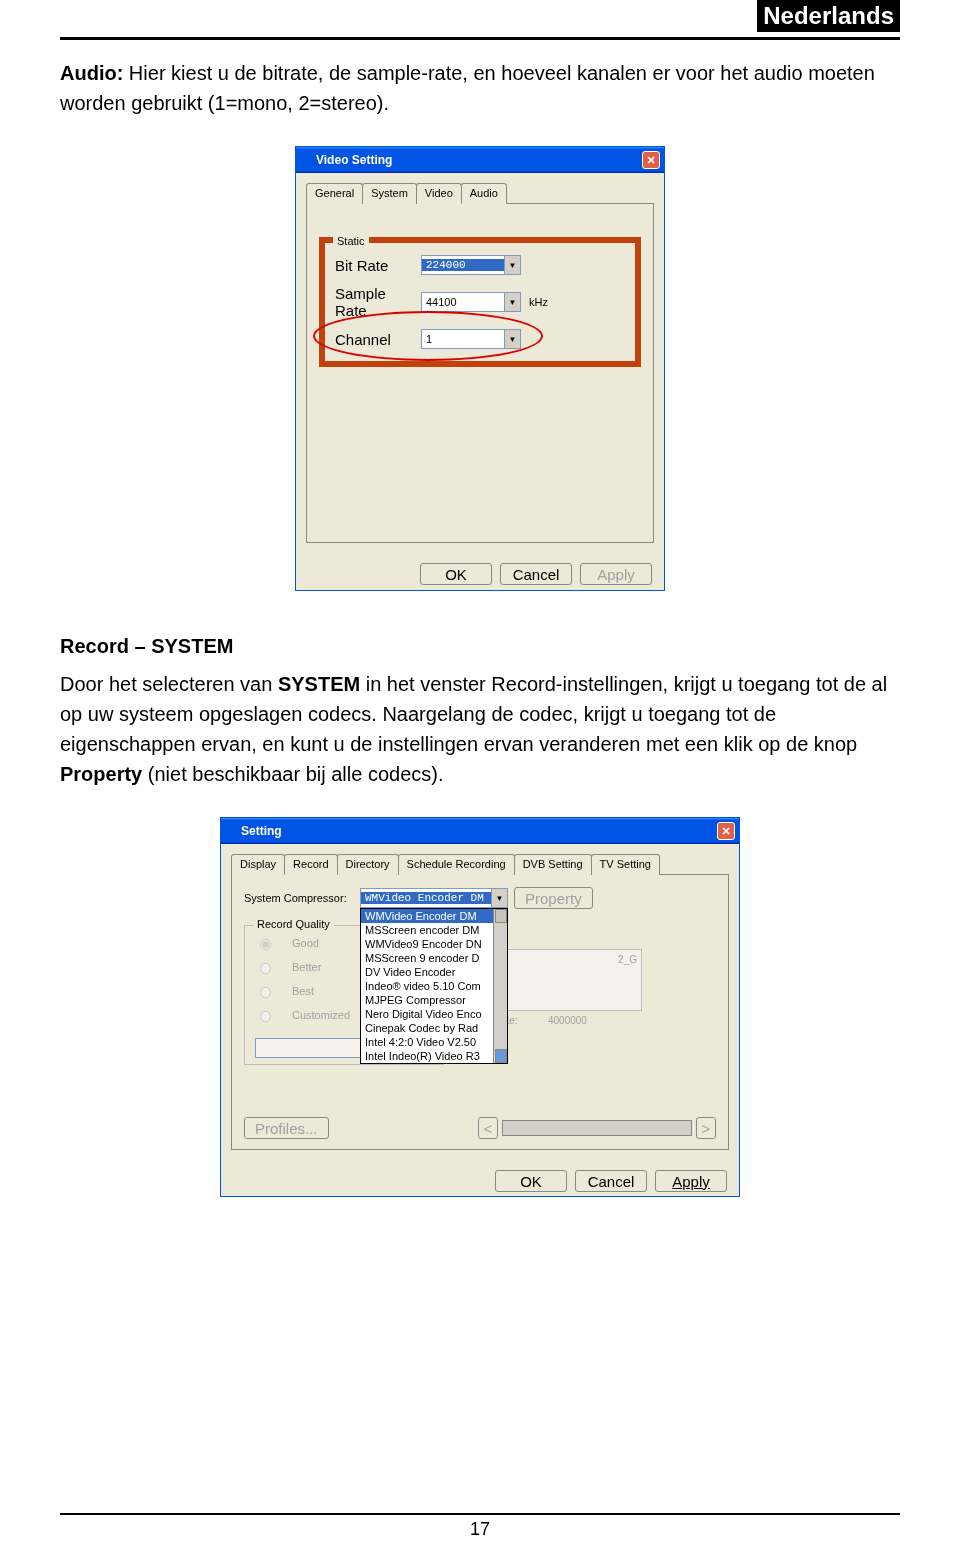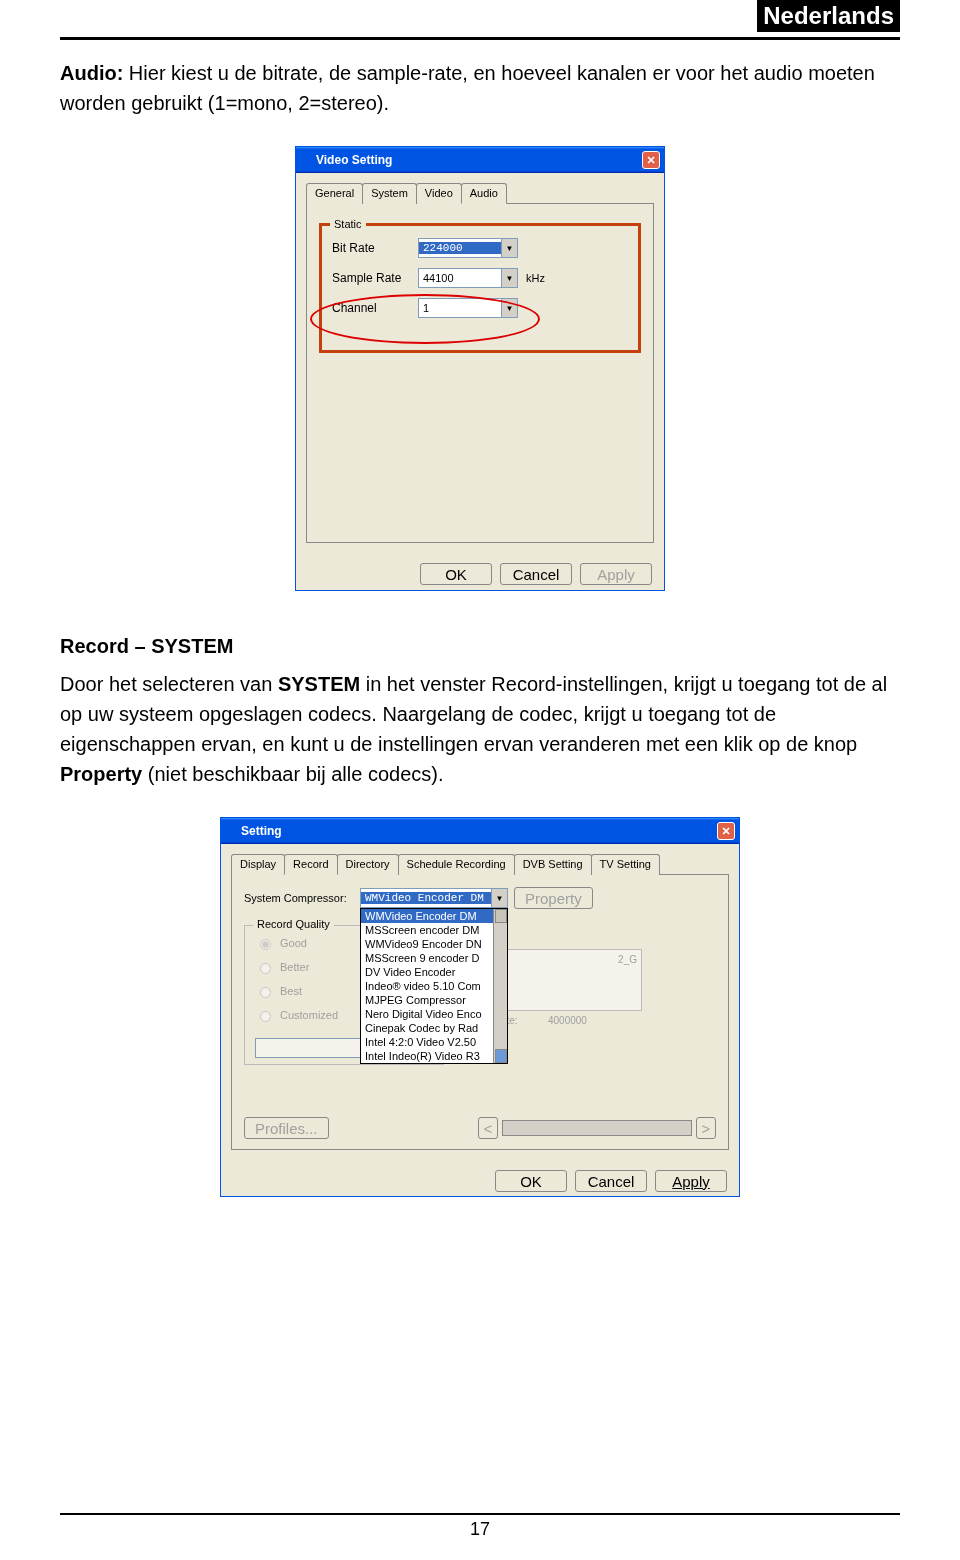--- a/index.html
+++ b/index.html
@@ -104,40 +104,40 @@
     border-bottom: 1px solid #ece9d8;
   }
   .tab-panel {
     border: 1px solid #888;
     background: #ece9d8;
     padding: 12px;
     height: 340px;
     position: relative;
   }
   .groupbox {
-    border: 3px solid #c2410c;
+    border: 6px solid #c2410c;
     padding: 12px 10px 10px;
     position: relative;
-    margin-top: 7px;
+    margin-top: 21px;
   }
   .groupbox-title {
     position: absolute;
     top: -8px;
     left: 8px;
     background: #ece9d8;
     padding: 0 4px;
     font-size: 11px;
   }
   .row {
     display: flex;
     align-items: center;
     gap: 8px;
     margin-bottom: 10px;
   }
-  .row label { width: 78px; font-size: 12px; }
+  .row label { width: 78px; font-size: 15px; }
   .xp-combo {
     display: inline-flex;
     height: 20px;
     border: 1px solid #7f9db9;
     background: #fff;
     font-size: 11px;
     align-items: center;
     position: relative;
   }
   .xp-combo .val { padding: 0 4px; flex: 1; }
@@ -246,21 +246,21 @@
     float: left;
   }
   .rec-quality-title {
     position: absolute;
     top: -8px;
     left: 8px;
     background: #ece9d8;
     padding: 0 4px;
     font-size: 11px;
   }
-  .rq-opt { color: #a0a0a0; font-size: 11px; margin-bottom: 10px; display: flex; align-items: center; gap: 6px; }
+  .rq-opt { color: #a0a0a0; font-size: 11px; margin-bottom: 10px; display: flex; align-items: center; gap: 18px; }
   .right-panel {
     position: absolute;
     left: 250px;
     top: 74px;
     width: 220px;
     color: #a0a0a0;
     font-size: 10px;
   }
   .right-row { display: flex; gap: 6px; margin-bottom: 6px; }
   .right-row .k { width: 60px; }

